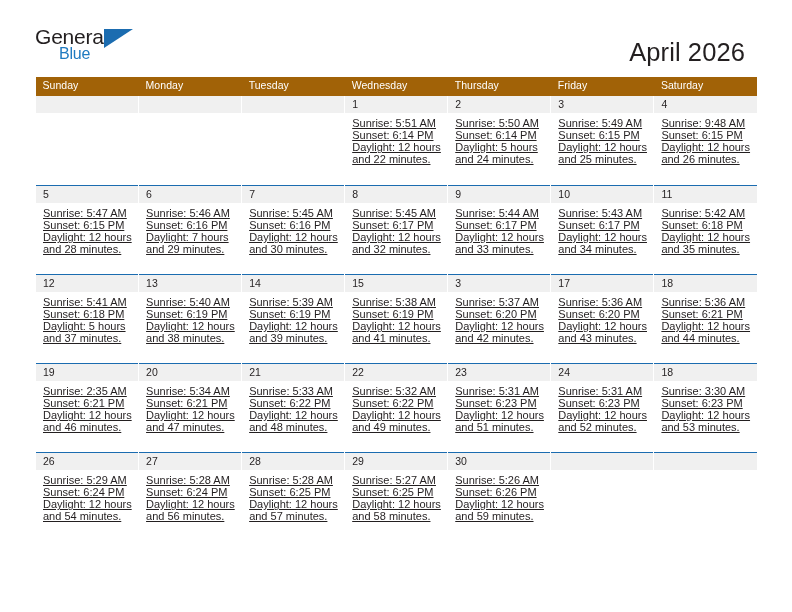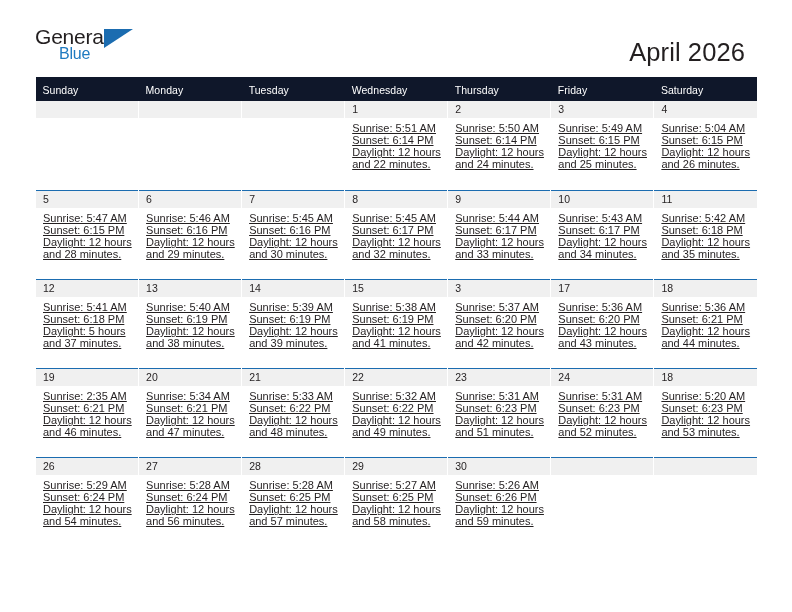--- a/index.html
+++ b/index.html
@@ -87,26 +87,26 @@
   }
 
   
   .calendar {
     width: 722px;
     border-collapse: collapse;
     table-layout: fixed;
     margin-top: 5px;
   }
   .calendar th {
-    background: #0f172a;
+    background: #a16207;
     color: #ffffff;
     font-size: 10.5px;
     font-weight: normal;
     text-align: left;
-    padding: 7px 0 5px 7px;
+    padding: 1px 0 5px 7px;
     height: 19px;
     box-sizing: border-box;
     letter-spacing: 0.05px;
   }
   .calendar td {
     vertical-align: top;
     padding: 0;
     width: 103.14px;
     border-left: 1px solid transparent;
   }
@@ -214,39 +214,39 @@
                 <div class="daylight-wrap">Daylight: 12 hours and 22 minutes.</div>
               </div>
             </div>
           </td>
           <td>
             <div class="daycell">
               <div class="daynum">2</div>
               <div class="dayinfo">
                 <div>Sunrise: 5:50 AM</div>
                 <div>Sunset: 6:14 PM</div>
-                <div class="daylight-wrap">Daylight: 12 hours and 24 minutes.</div>
+                <div class="daylight-wrap">Daylight: 5 hours and 24 minutes.</div>
               </div>
             </div>
           </td>
           <td>
             <div class="daycell">
               <div class="daynum">3</div>
               <div class="dayinfo">
                 <div>Sunrise: 5:49 AM</div>
                 <div>Sunset: 6:15 PM</div>
                 <div class="daylight-wrap">Daylight: 12 hours and 25 minutes.</div>
               </div>
             </div>
           </td>
           <td>
             <div class="daycell">
               <div class="daynum">4</div>
               <div class="dayinfo">
-                <div>Sunrise: 5:04 AM</div>
+                <div>Sunrise: 9:48 AM</div>
                 <div>Sunset: 6:15 PM</div>
                 <div class="daylight-wrap">Daylight: 12 hours and 26 minutes.</div>
               </div>
             </div>
           </td>
         </tr>
         <tr class="week">
           <td>
             <div class="daycell">
               <div class="daynum">5</div>
@@ -256,21 +256,21 @@
                 <div class="daylight-wrap">Daylight: 12 hours and 28 minutes.</div>
               </div>
             </div>
           </td>
           <td>
             <div class="daycell">
               <div class="daynum">6</div>
               <div class="dayinfo">
                 <div>Sunrise: 5:46 AM</div>
                 <div>Sunset: 6:16 PM</div>
-                <div class="daylight-wrap">Daylight: 12 hours and 29 minutes.</div>
+                <div class="daylight-wrap">Daylight: 7 hours and 29 minutes.</div>
               </div>
             </div>
           </td>
           <td>
             <div class="daycell">
               <div class="daynum">7</div>
               <div class="dayinfo">
                 <div>Sunrise: 5:45 AM</div>
                 <div>Sunset: 6:16 PM</div>
                 <div class="daylight-wrap">Daylight: 12 hours and 30 minutes.</div>
@@ -448,21 +448,21 @@
                 <div>Sunrise: 5:31 AM</div>
                 <div>Sunset: 6:23 PM</div>
                 <div class="daylight-wrap">Daylight: 12 hours and 52 minutes.</div>
               </div>
             </div>
           </td>
           <td>
             <div class="daycell">
               <div class="daynum">18</div>
               <div class="dayinfo">
-                <div>Sunrise: 5:20 AM</div>
+                <div>Sunrise: 3:30 AM</div>
                 <div>Sunset: 6:23 PM</div>
                 <div class="daylight-wrap">Daylight: 12 hours and 53 minutes.</div>
               </div>
             </div>
           </td>
         </tr>
         <tr class="week">
           <td>
             <div class="daycell">
               <div class="daynum">26</div>

